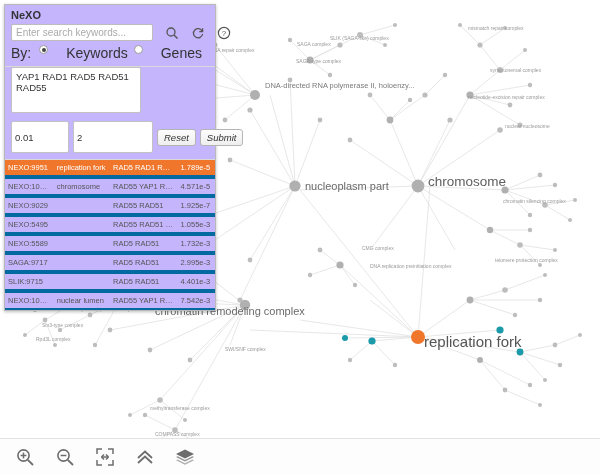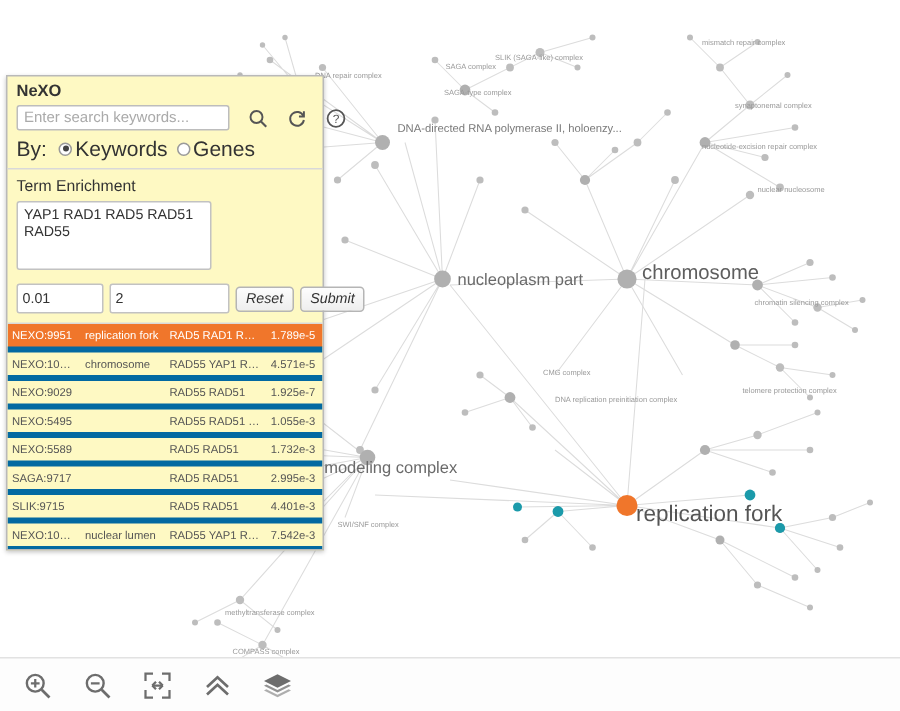--- a/index.html
+++ b/index.html
@@ -36,26 +36,25 @@
   .nlabel.md { font-size: 7.5px; fill: #7a7a7a; }
   .nlabel.lg { font-size: 11px; fill: #6a6a6a; }
   .nlabel.xl { font-size: 13.5px; fill: #5e5e5e; }
   .nlabel.xxl { font-size: 15px; fill: #555555; }
 
   
   #panel {
     position: absolute;
     left: 4px; top: 4px;
     width: 210px;
-    background: #fef9c3;
+    background: #c4b5fd;
     border: 1px solid #b9b9b9;
     box-shadow: 0 1px 3px rgba(0,0,0,.25);
     font-size: 11px;
     color: #222;
-    margin-top: 46px;
   }
   #panel-title {
     padding: 4px 6px 3px 6px;
     font-size: 11px;
     font-weight: bold;
     color: #333;
   }
   .search-row {
     display: flex;
     align-items: center;
@@ -87,22 +86,22 @@
     display: flex;
     align-items: center;
     padding: 0 6px 5px 6px;
     font-size: 14px;
     color: #333;
     gap: 6px;
   }
   .radio-row .by-label { margin-right: 2px; }
   .rad {
     display: inline-flex;
-    align-items: center;
-    gap: 2px;
+    align-items: flex-start;
+    gap: 18px;
     cursor: pointer;
   }
   .rad .dot {
     width: 9px; height: 9px;
     border: 1px solid #9a9a9a;
     border-radius: 50%;
     background: #fff;
     display: inline-block;
     position: relative;
     box-sizing: border-box;
@@ -137,21 +136,21 @@
     resize: none;
     font-family: "Liberation Sans", sans-serif;
   }
   .params-row {
     display: flex;
     align-items: center;
     gap: 4px;
     padding: 6px 6px 6px 6px;
   }
   .pin {
-    height: 20px;
+    height: 32px;
     border: 1px solid #c2c2c2;
     border-radius: 2px;
     font-size: 9.5px;
     padding: 0 3px;
     color: #333;
     box-sizing: border-box;
     background: #fff;
     font-family: "Liberation Sans", sans-serif;
   }
   #pval-input { width: 58px; }
@@ -450,21 +449,20 @@
         <span>Keywords</span>
       </span>
       <span class="rad">
         <span class="dot"></span>
         <span>Genes</span>
       </span>
     </div>
 
     <div class="sep"></div>
 
-    <div class="section-title">Term Enrichment</div>
     <textarea id="term-box" style="">YAP1 RAD1 RAD5 RAD51 RAD55</textarea>
 
     <div class="params-row">
       <input id="pval-input" class="pin" type="text" value="0.01" style="">
       <input id="count-input" class="pin" type="text" value="2" style="">
       <button class="btn">Reset</button>
       <button class="btn">Submit</button>
     </div>
 
     <div id="results">

